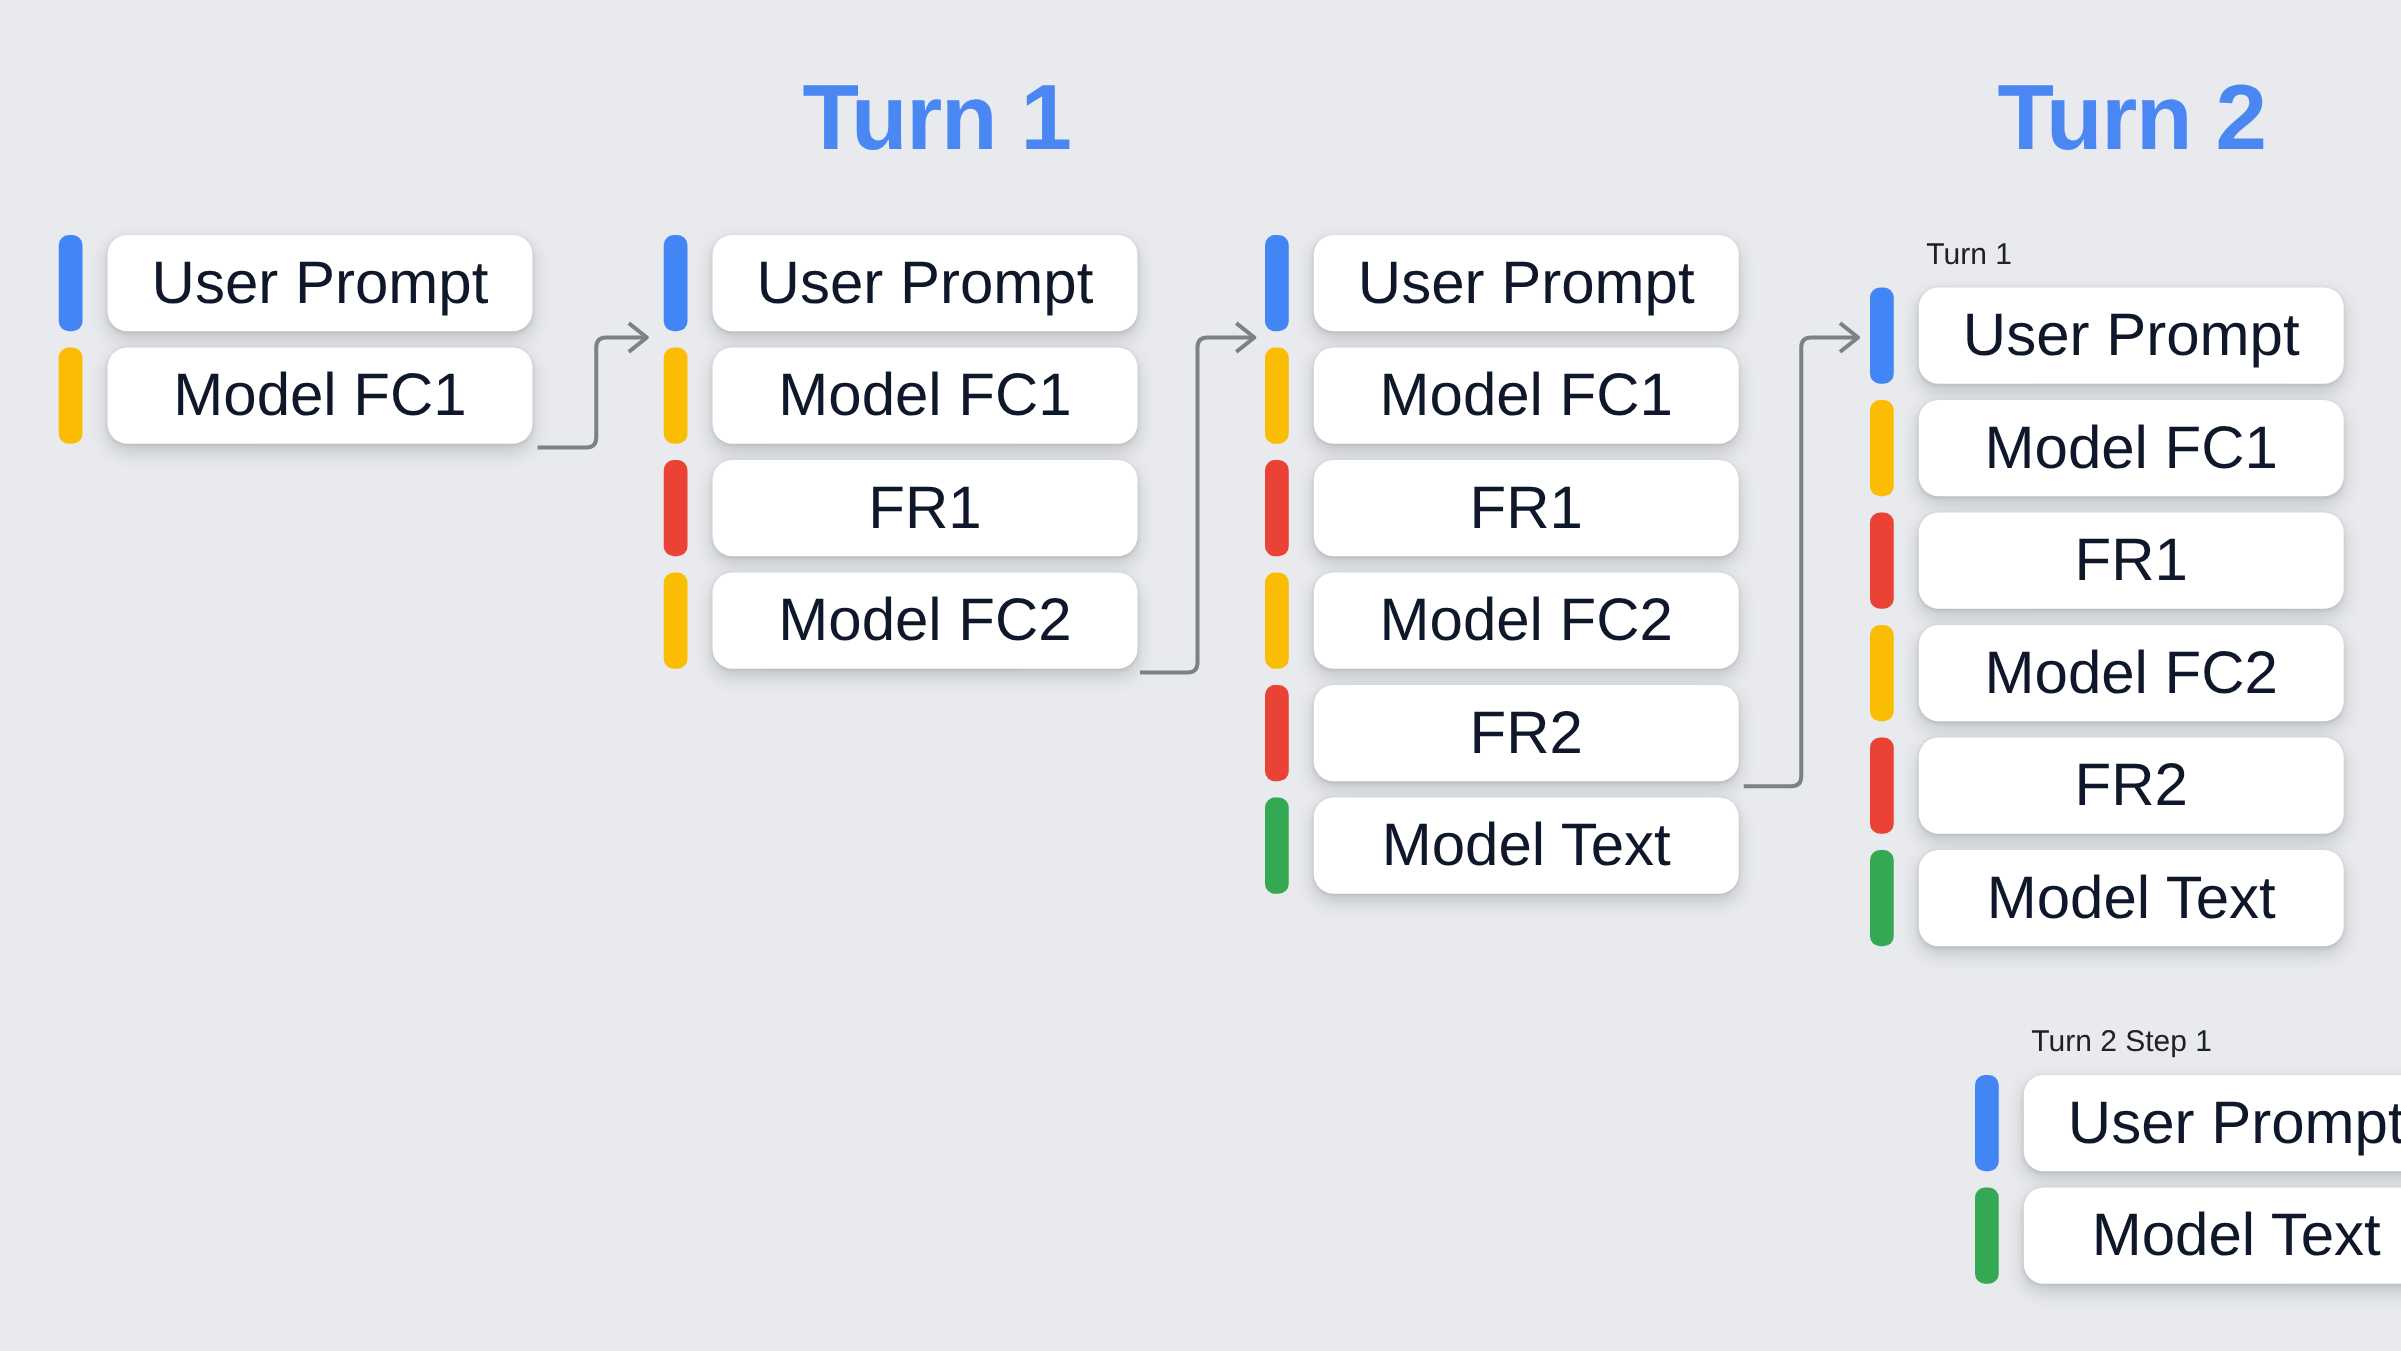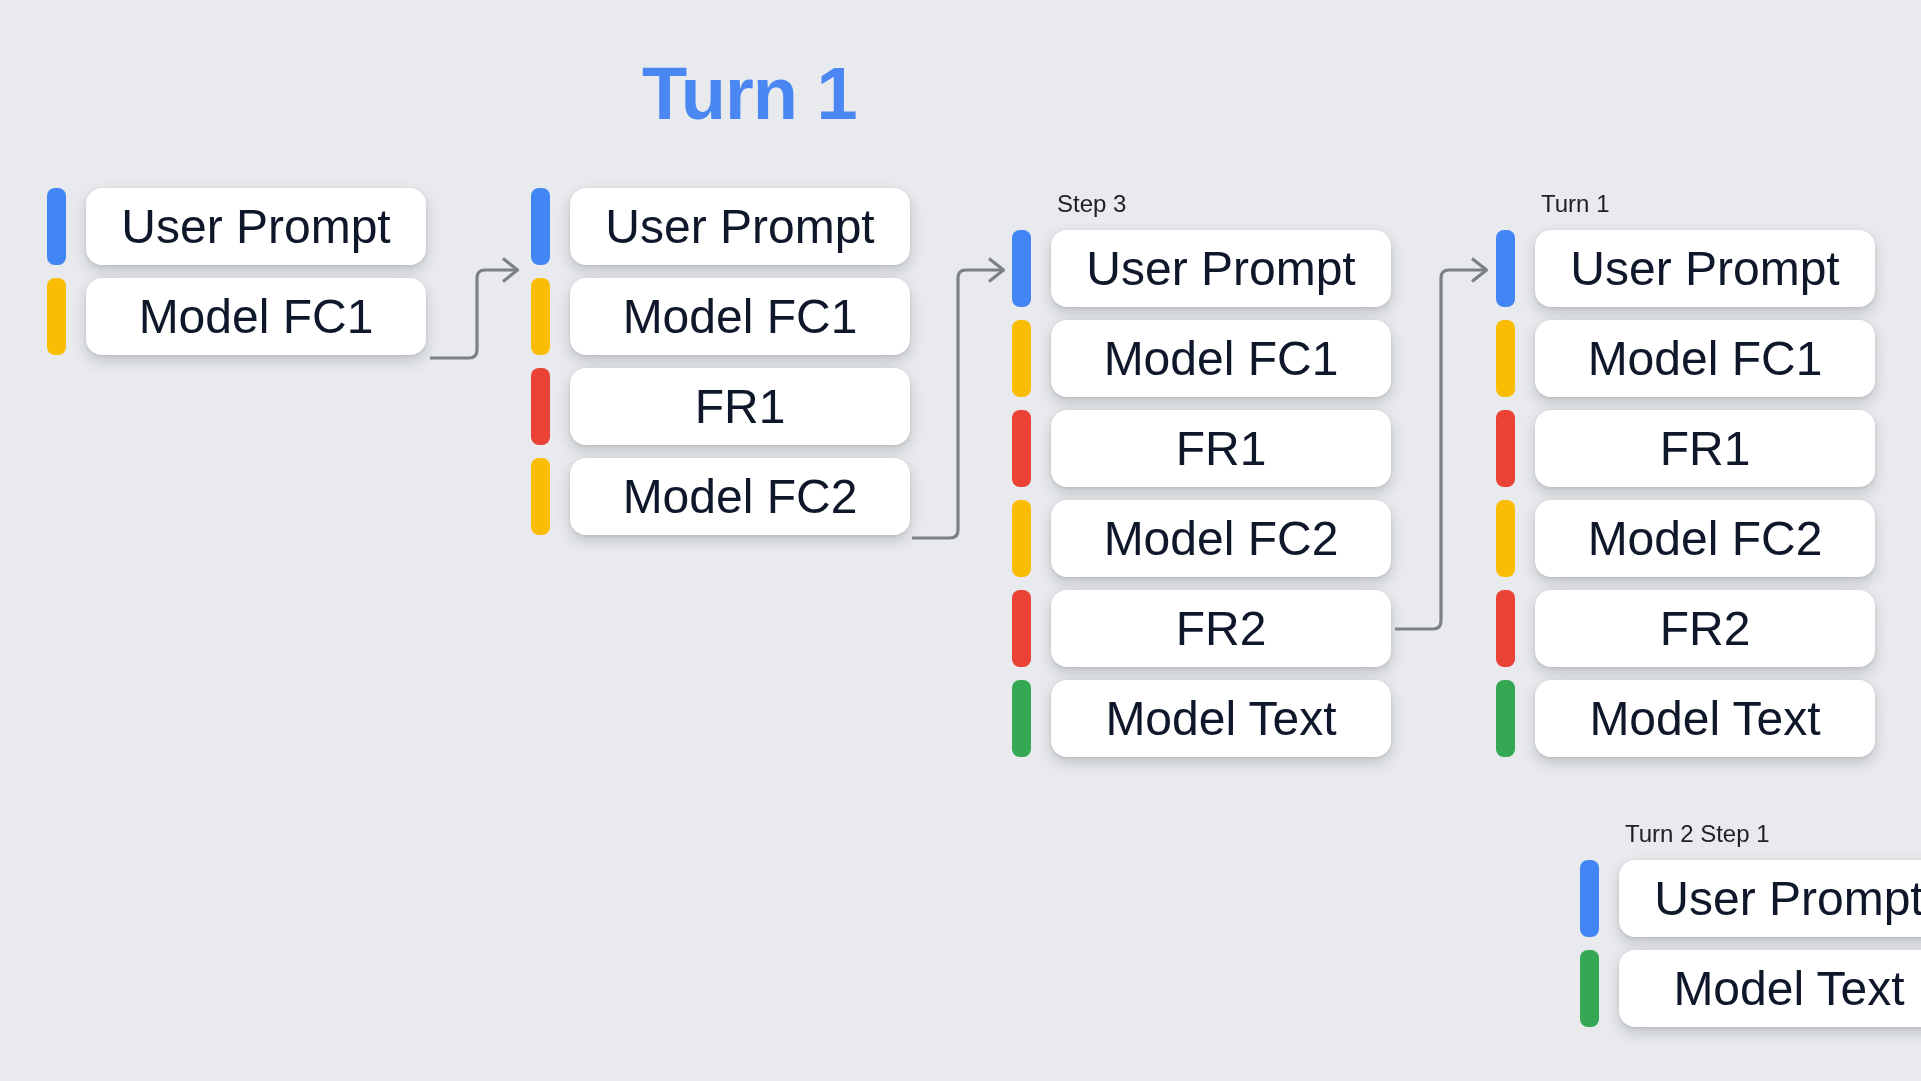--- a/index.html
+++ b/index.html
@@ -84,20 +84,21 @@
     stroke-linejoin:round;
     stroke-linecap:butt;
   }
 </style>
 </head>
 <body>
 
 <div class="canvas" style="background-color: rgb(232, 234, 237); padding-left: 44px;">
 
   <div class="turn-title t1" style="color: rgb(75, 135, 242);">Turn 1</div>
+  <div class="turn-title t2" style="color: rgb(75, 135, 242);">Turn 2</div>
 
   <div class="column col1">
     <div class="rows">
       <div class="row">
         <div class="bar" style="background-color: rgb(66, 133, 244);"></div>
         <div class="card">User Prompt</div>
       </div>
       <div class="row">
         <div class="bar" style="background-color: rgb(251, 188, 4);"></div>
         <div class="card">Model FC1</div>
@@ -120,21 +121,20 @@
         <div class="card">FR1</div>
       </div>
       <div class="row">
         <div class="bar" style="background-color: rgb(251, 188, 4);"></div>
         <div class="card">Model FC2</div>
       </div>
     </div>
   </div>
 
   <div class="column col3">
-    <div class="col-label">Step 3</div>
     <div class="rows">
       <div class="row">
         <div class="bar" style="background-color: rgb(66, 133, 244);"></div>
         <div class="card">User Prompt</div>
       </div>
       <div class="row">
         <div class="bar" style="background-color: rgb(251, 188, 4);"></div>
         <div class="card">Model FC1</div>
       </div>
       <div class="row">

